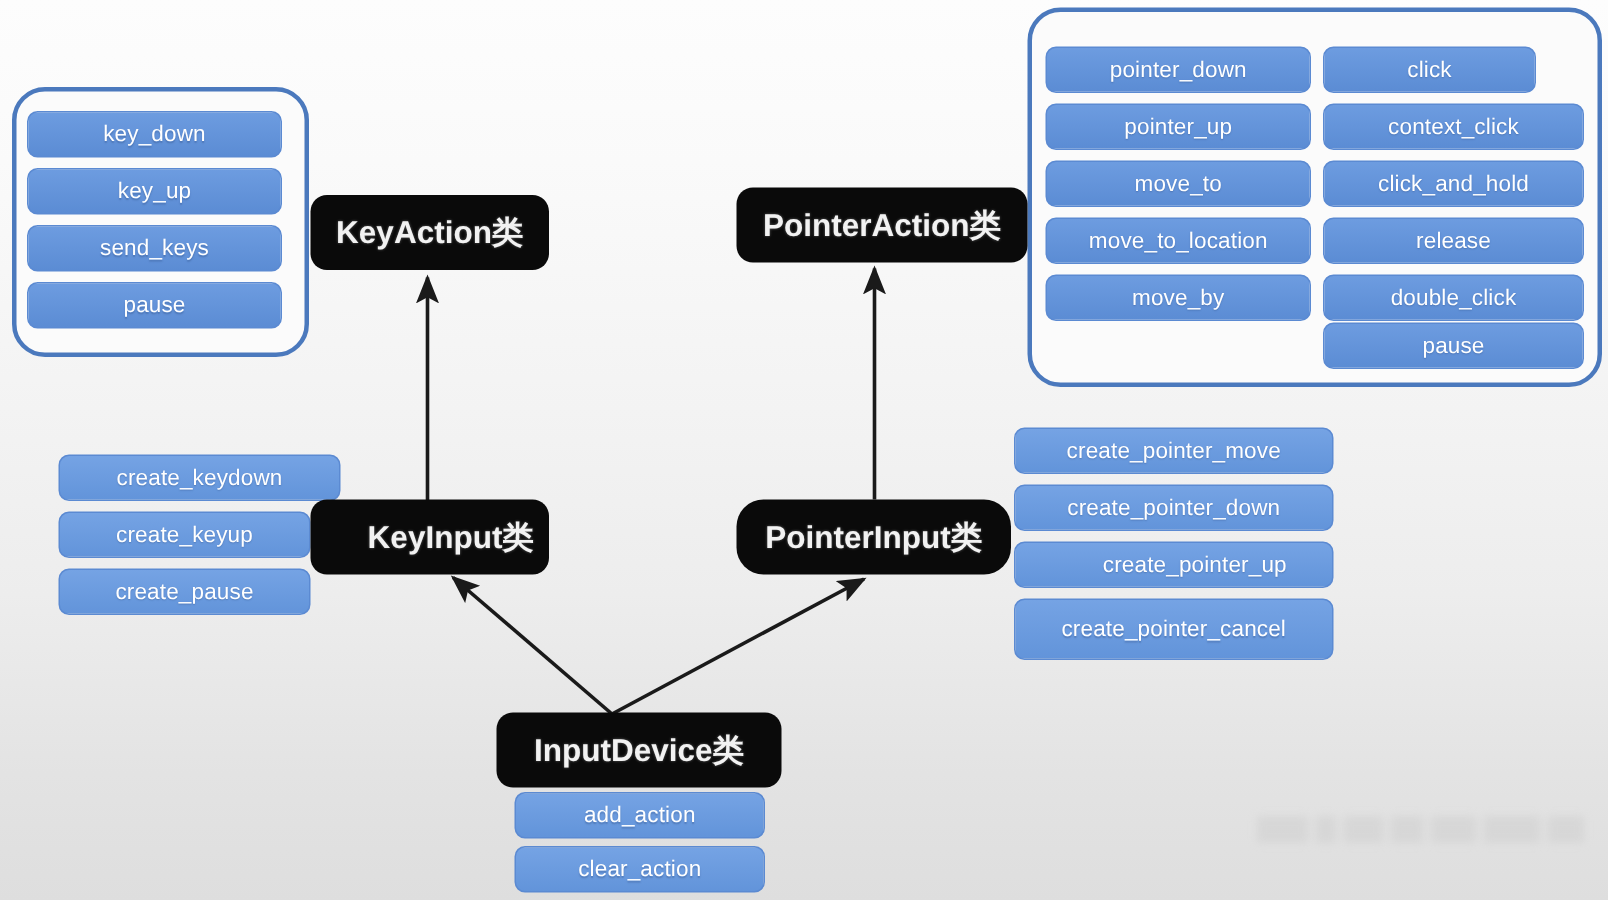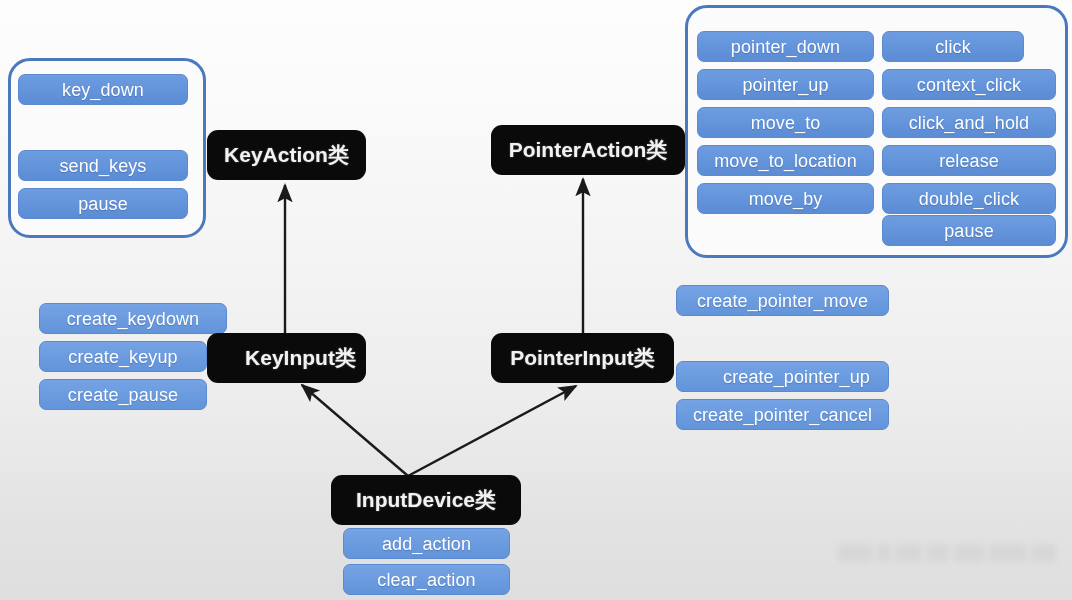--- a/index.html
+++ b/index.html
@@ -33,21 +33,21 @@
   }
 
   
   .pill {
     position: absolute;
     box-sizing: border-box;
     background: linear-gradient(to bottom, #6d9ce0 0%, #5b8cd4 100%);
     border: 1px solid #5b8ad2;
     border-radius: 7px;
     color: #ffffff;
-    font-size: 18px;
+    font-size: 15px;
     line-height: 1;
     display: flex;
     align-items: center;
     justify-content: center;
     text-shadow: 0 1px 1px rgba(40,70,120,0.35);
     letter-spacing: 0.1px;
     white-space: nowrap;
     overflow: hidden;
   }
   .pill.light {
@@ -120,20 +120,21 @@
     <line x1="583" y1="333" x2="583" y2="179" stroke="#1a1a1a" stroke-width="2.4" marker-end="url(#ah)"></line>
 
     <line x1="408" y1="476" x2="302" y2="385" stroke="#1a1a1a" stroke-width="2.4" marker-end="url(#ah)"></line>
 
     <line x1="408" y1="476" x2="576" y2="386" stroke="#1a1a1a" stroke-width="2.4" marker-end="url(#ah)"></line>
   </svg>
 
   <div class="group-box" style="left:8px; top:58px; width:198px; height:180px;"></div>
 
   <div class="pill" style="left:18px; top:74px; width:170px; height:31px;">key_down</div>
+  <div class="pill" style="left:18px; top:112px; width:170px; height:31px;">key_up</div>
   <div class="pill" style="left:18px; top:150px; width:170px; height:31px;">send_keys</div>
   <div class="pill" style="left:18px; top:188px; width:170px; height:31px;">pause</div>
 
   <div class="class-node" style="left:207px; top:130px; width:159px; height:50px;">KeyAction类</div>
 
   <div class="group-box" style="left:685px; top:5px; width:383px; height:253px;"></div>
 
   <div class="pill" style="left:697px; top:31px; width:177px; height:31px;">pointer_down</div>
   <div class="pill" style="left:697px; top:69px; width:177px; height:31px;">pointer_up</div>
   <div class="pill" style="left:697px; top:107px; width:177px; height:31px;">move_to</div>
@@ -148,25 +149,26 @@
   <div class="pill" style="left:882px; top:215px; width:174px; height:31px;">pause</div>
 
   <div class="class-node" style="left:491px; top:125px; width:194px; height:50px;">PointerAction类</div>
 
   <div class="pill light" style="left:39px; top:303px; width:188px; height:31px;">create_keydown</div>
   <div class="pill light" style="left:39px; top:341px; width:168px; height:31px;">create_keyup</div>
   <div class="pill light" style="left:39px; top:379px; width:168px; height:31px;">create_pause</div>
 
   <div class="class-node" style="left:207px; top:333px; width:159px; height:50px;padding-left:28px;">KeyInput类</div>
 
-  <div class="class-node" style="left:491px; top:333px; width:183px; height:50px;">PointerInput类</div>
+  <div class="class-node" style="left:491px; top:333px; width:183px; height:50px;border-radius:18px;">PointerInput类</div>
 
   <div class="pill light" style="left:676px; top:285px; width:213px; height:31px;">create_pointer_move</div>
+  <div class="pill light" style="left:676px; top:323px; width:213px; height:31px;">create_pointer_down</div>
   <div class="pill light" style="left:676px; top:361px; width:213px; height:31px;padding-left:28px;">create_pointer_up</div>
-  <div class="pill light" style="left:676px; top:399px; width:213px; height:31px;">create_pointer_cancel</div>
+  <div class="pill light" style="left:676px; top:399px; width:213px; height:41px;">create_pointer_cancel</div>
 
   <div class="class-node" style="left:331px; top:475px; width:190px; height:50px;">InputDevice类</div>
 
   <div class="pill light" style="left:343px; top:528px; width:167px; height:31px;">add_action</div>
   <div class="pill light" style="left:343px; top:564px; width:167px; height:31px;">clear_action</div>
 
   <div id="watermark">
     <span style="width:34px;"></span>
     <span style="width:14px;"></span>
     <span style="width:26px;"></span>

